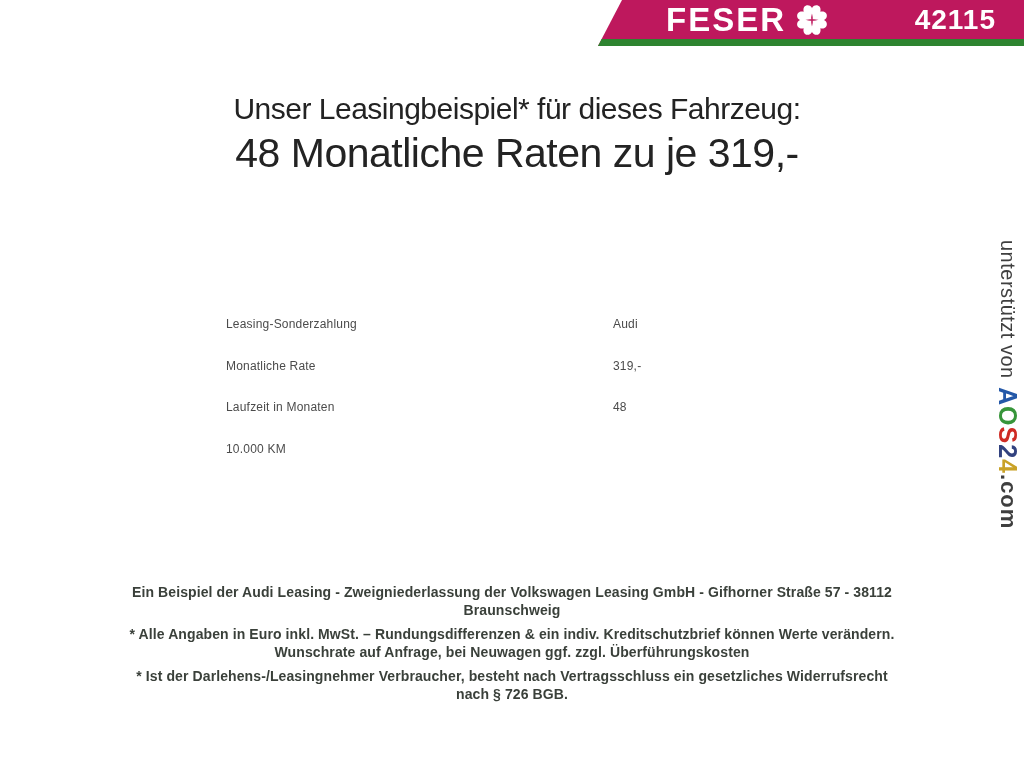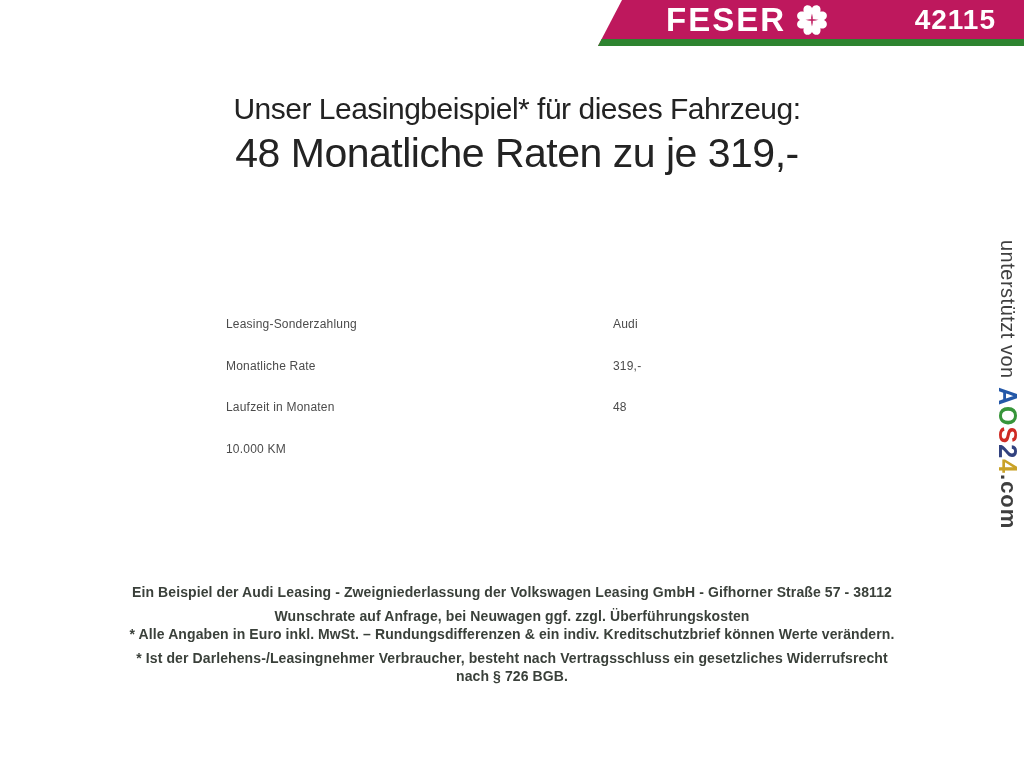--- a/index.html
+++ b/index.html
@@ -108,22 +108,23 @@
 </div>
 
 <div class="watermark">
   <span class="supported">unterstützt von</span>
   <span class="aos"><span style="color: rgb(36, 88, 168);">A</span><span style="color: rgb(55, 149, 58);">O</span><span style="color: rgb(207, 43, 36);">S</span><span style="color: rgb(50, 66, 127);">2</span><span style="color: rgb(201, 162, 39);">4</span><span class="suffix">.com</span></span>
 </div>
 
 <div class="footer">
   <div class="para">
     <div>Ein Beispiel der Audi Leasing - Zweigniederlassung der Volkswagen Leasing GmbH - Gifhorner Straße 57 - 38112</div>
+    <div>Braunschweig</div>
   </div>
   <div class="para">
+    <div>* Alle Angaben in Euro inkl. MwSt. – Rundungsdifferenzen &amp; ein indiv. Kreditschutzbrief können Werte verändern.</div>
     <div>Wunschrate auf Anfrage, bei Neuwagen ggf. zzgl. Überführungskosten</div>
-    <div>* Alle Angaben in Euro inkl. MwSt. – Rundungsdifferenzen &amp; ein indiv. Kreditschutzbrief können Werte verändern.</div>
   </div>
   <div class="para">
     <div>* Ist der Darlehens-/Leasingnehmer Verbraucher, besteht nach Vertragsschluss ein gesetzliches Widerrufsrecht</div>
     <div>nach § 726 BGB.</div>
   </div>
 </div>
 
 </body></html>

